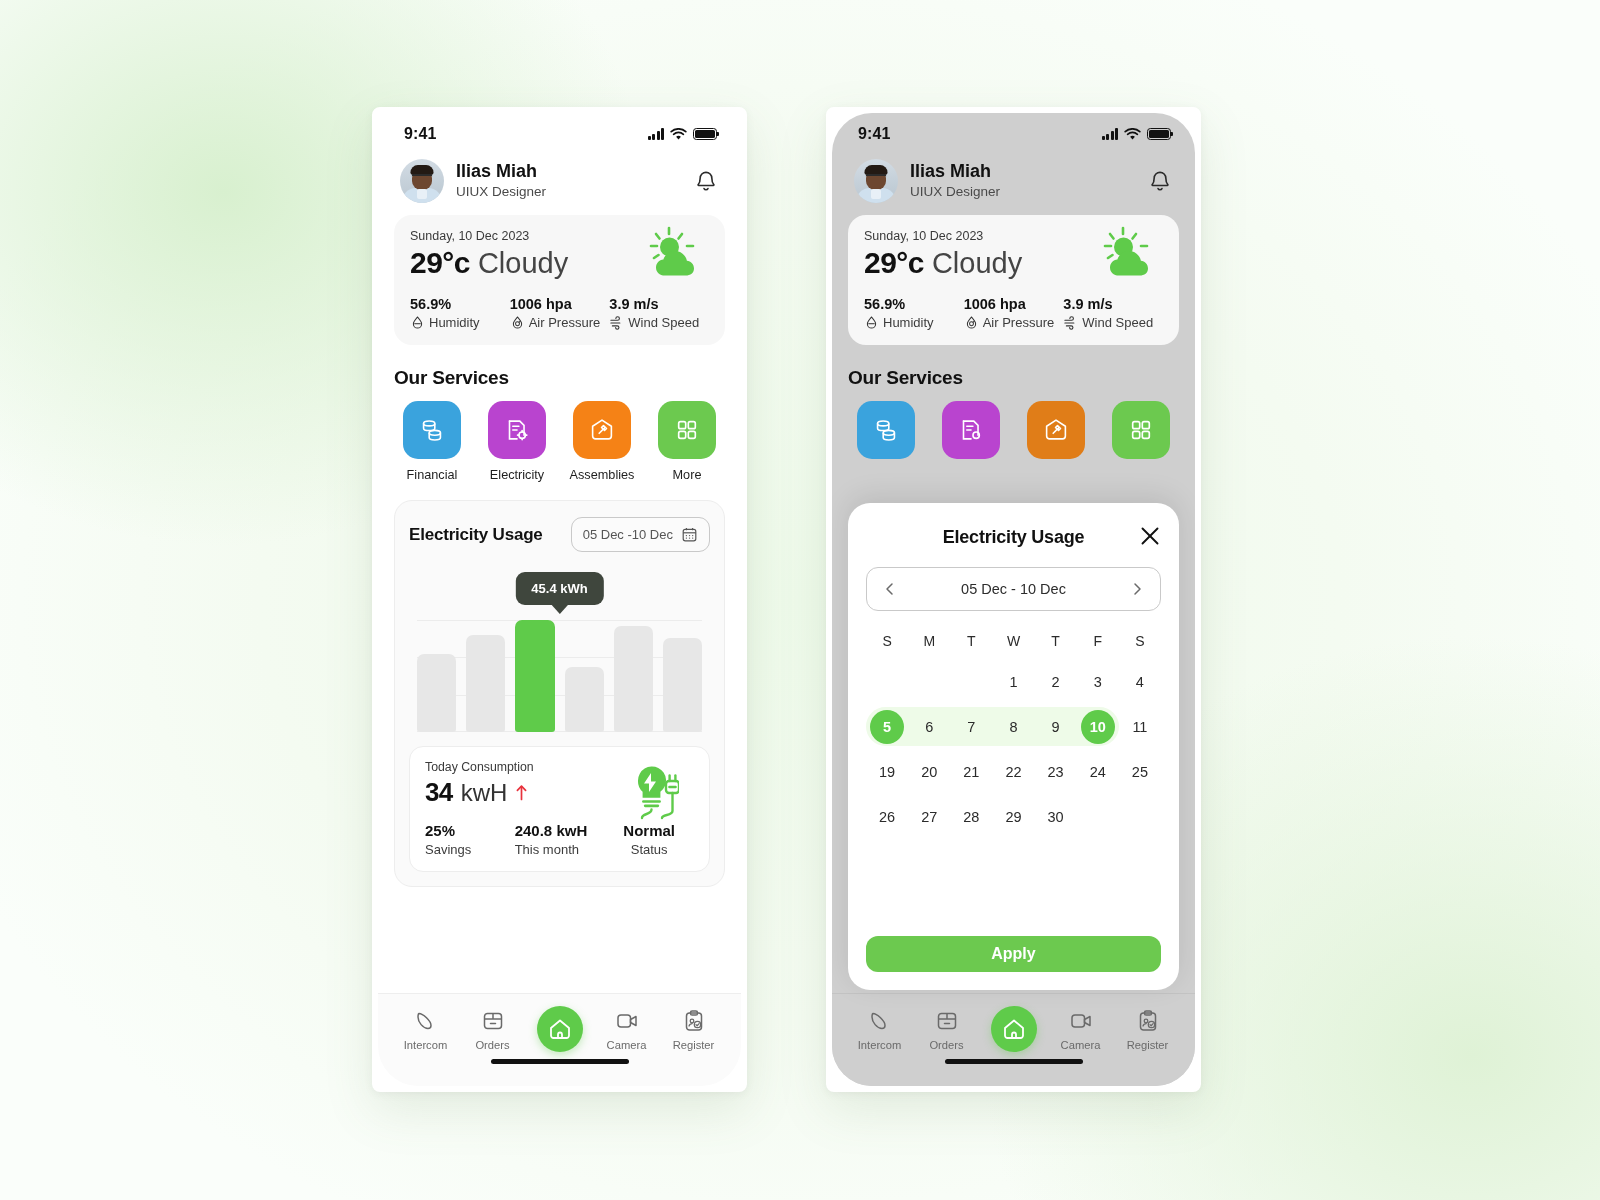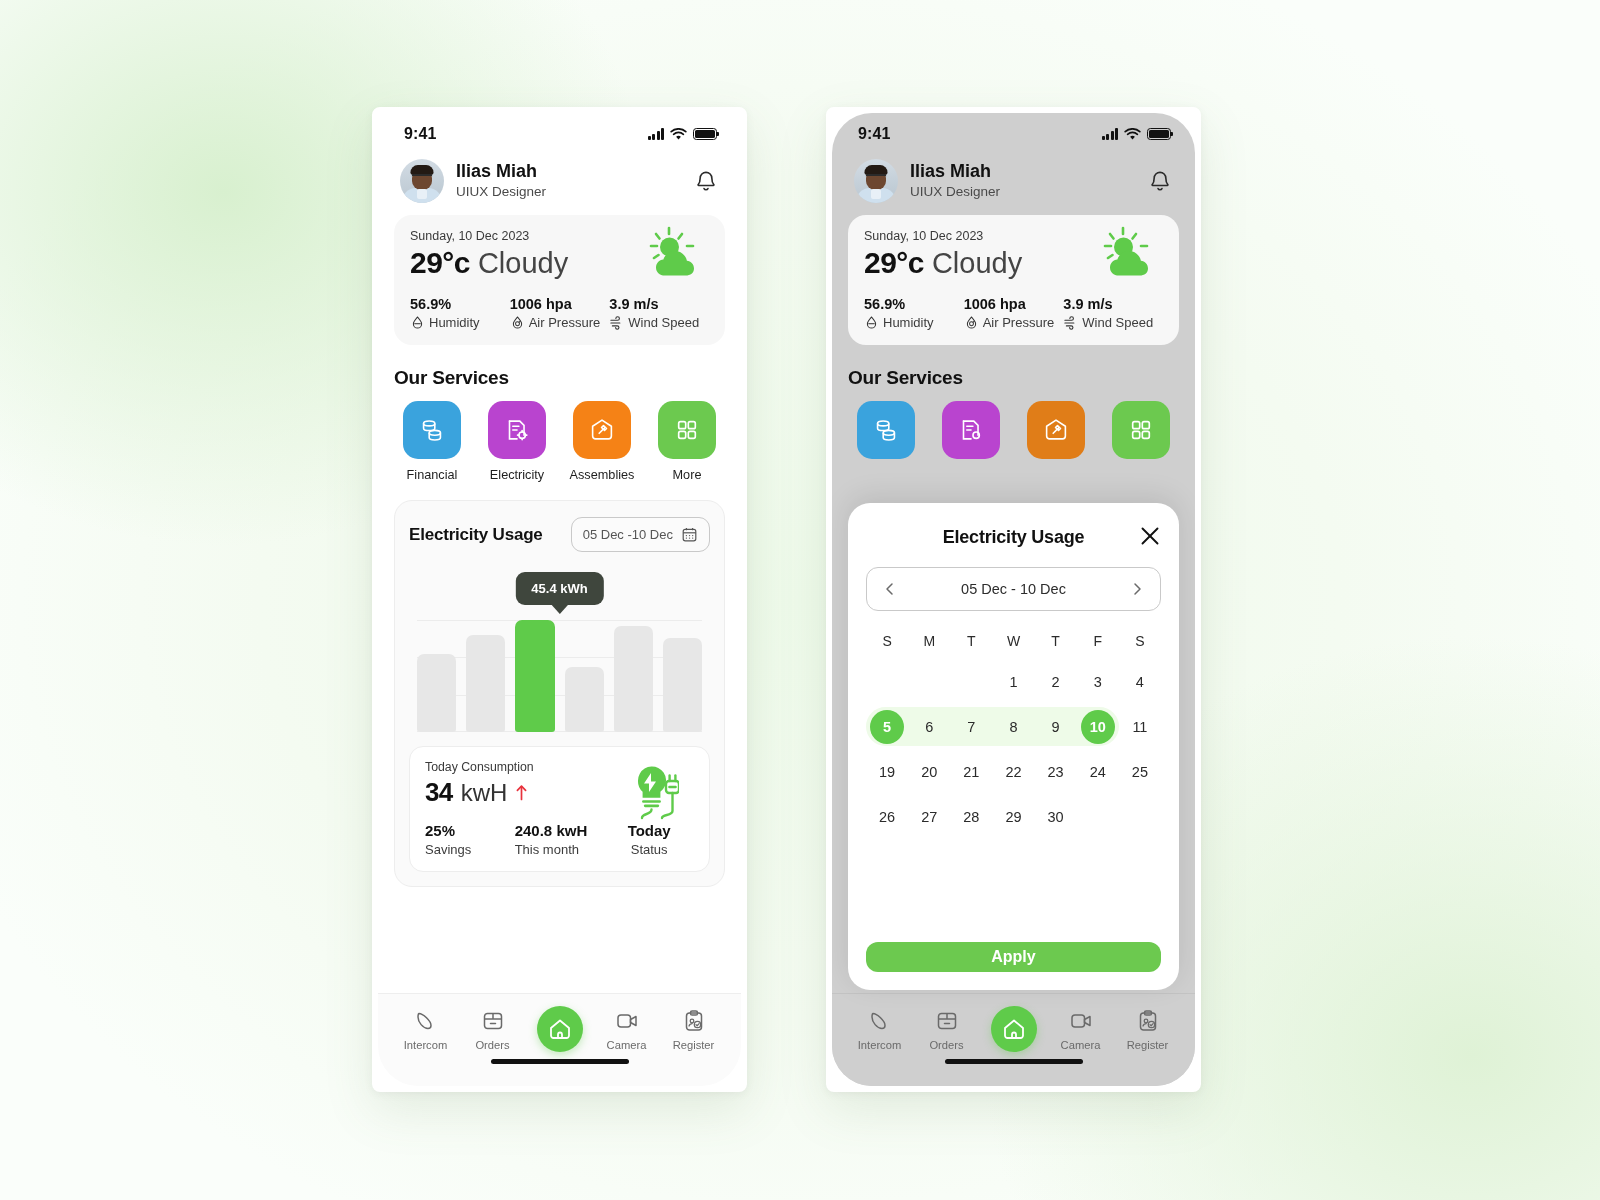--- a/index.html
+++ b/index.html
@@ -204,21 +204,21 @@
   .cal-cell {
     flex:1 1 0; text-align:center; font-size:14.5px; color:#2b2b2b;
     position:relative; z-index:2; display:flex; align-items:center; justify-content:center;
   }
   .cal-cell .dn {
     width:34px; height:34px; line-height:34px; border-radius:50%; display:inline-block;
   }
   .cal-cell.sel .dn { background:#5fcb4a; color:#fff; font-weight:600; }
   .apply {
     margin: auto 0 18px 0; background:#6cc94f; color:#fff; border:none;
-    height:30px; border-radius:12px; font-size:16px; font-weight:700;
+    height:36px; border-radius:12px; font-size:16px; font-weight:700;
     font-family:"Liberation Sans", sans-serif; cursor:pointer;
   }
   .nav.dimmed, .homebar.dimmed { background:#cfcfcf; border-top-color:#c3c3c3; }
   .nav.dimmed .lb { color:#6a6a6a; }
 </style>
 </head>
 <body>
 
 <div class="phone" id="phone-one">
   <div class="screen">
@@ -444,21 +444,21 @@
         <div class="c-stats">
           <div class="c-stat">
             <div class="v">25%</div>
             <div class="l">Savings</div>
           </div>
           <div class="c-stat">
             <div class="v">240.8 kwH</div>
             <div class="l">This month</div>
           </div>
           <div class="c-stat c-right">
-            <div class="v">Today</div>
+            <div class="v">Normal</div>
             <div class="l">Status</div>
           </div>
         </div>
       </div>
     </div>
 
     <div class="navwrap">
       <div class="nav" id="nav1">
           <div class="nav-item">
             <div class="ic">

